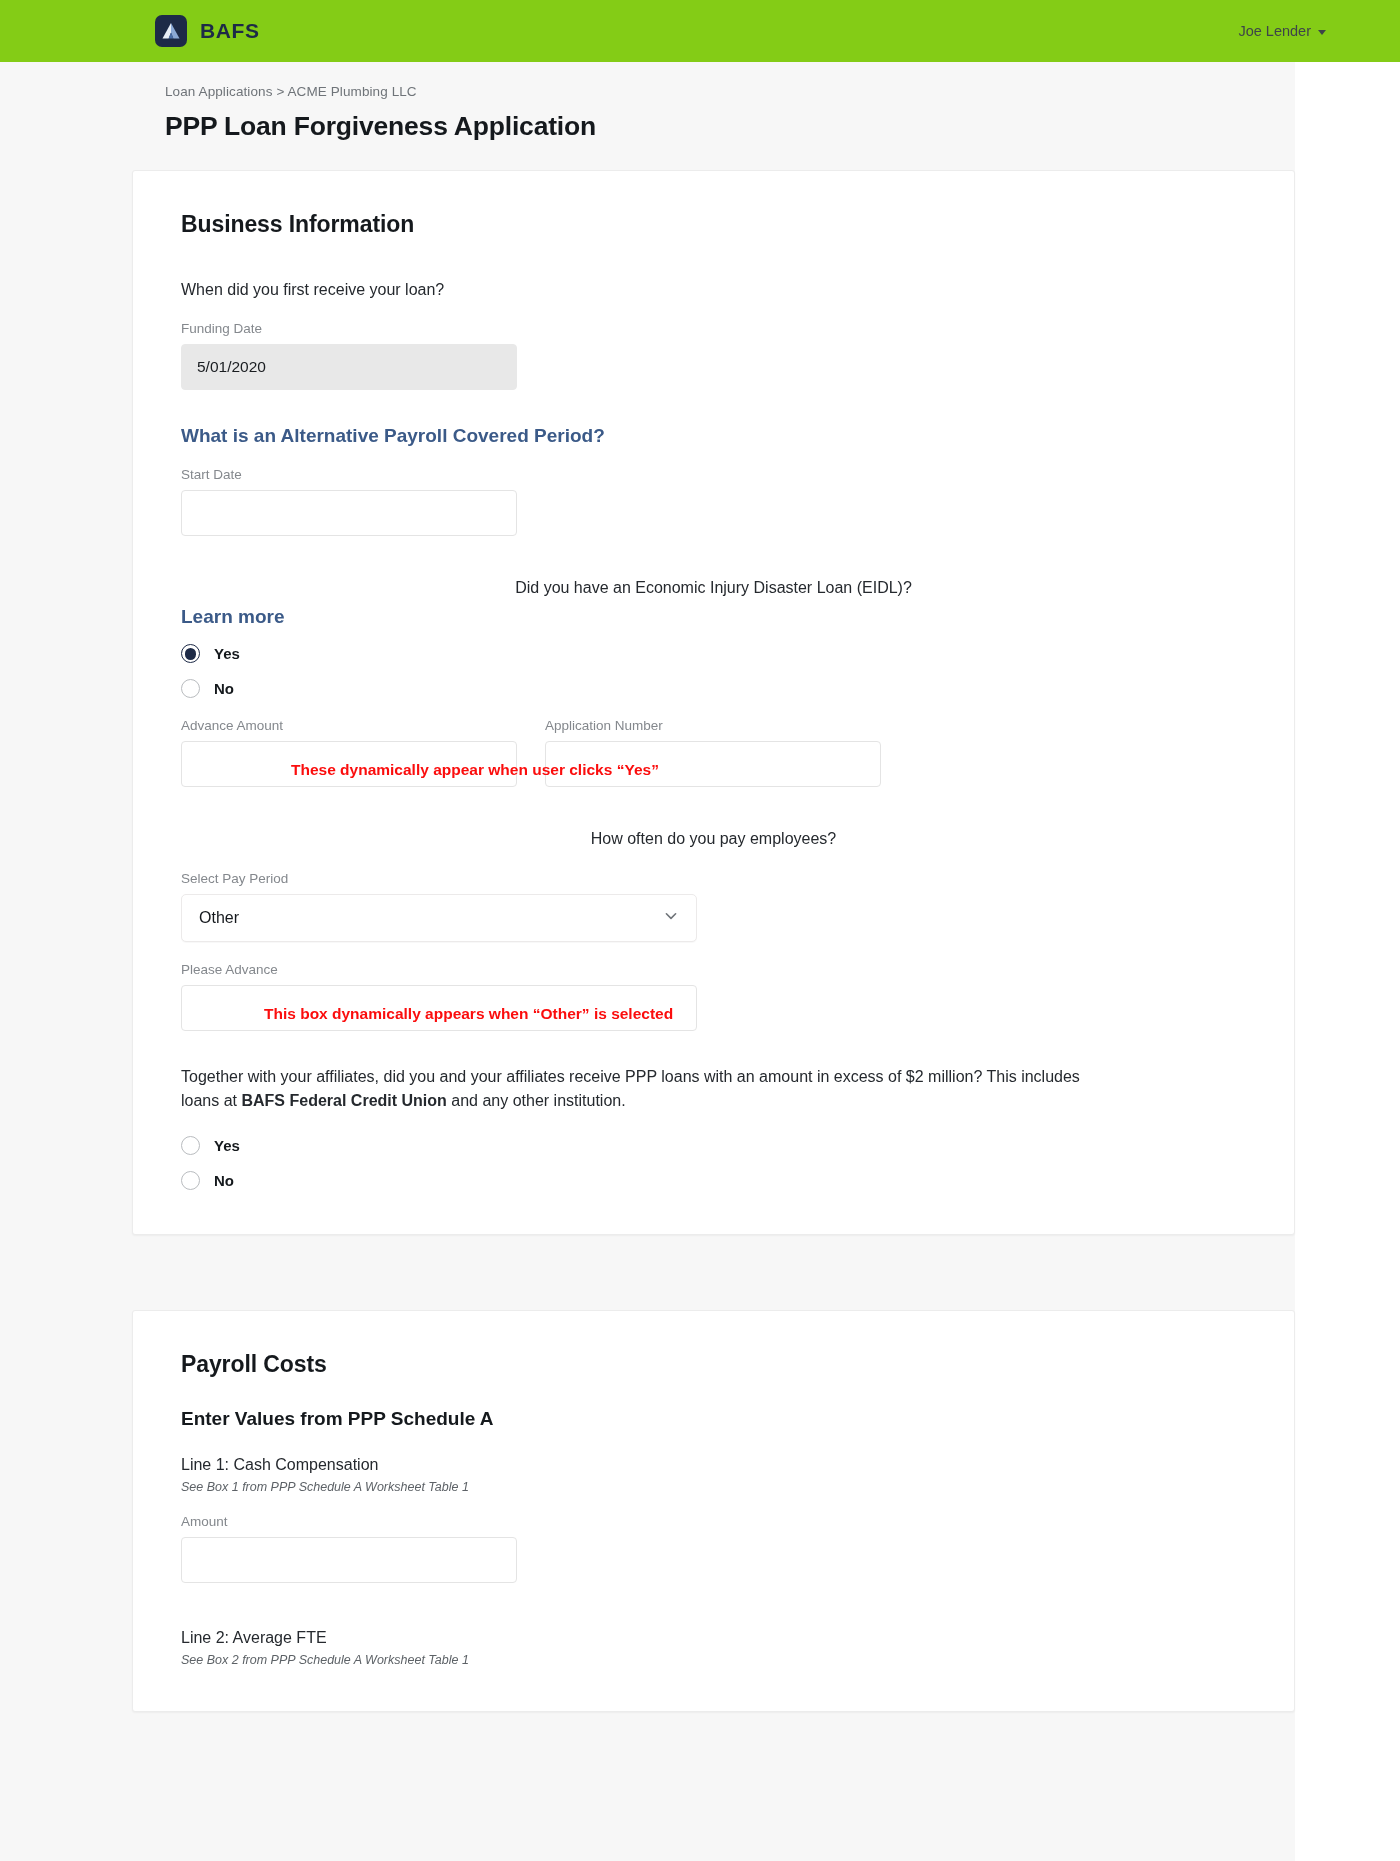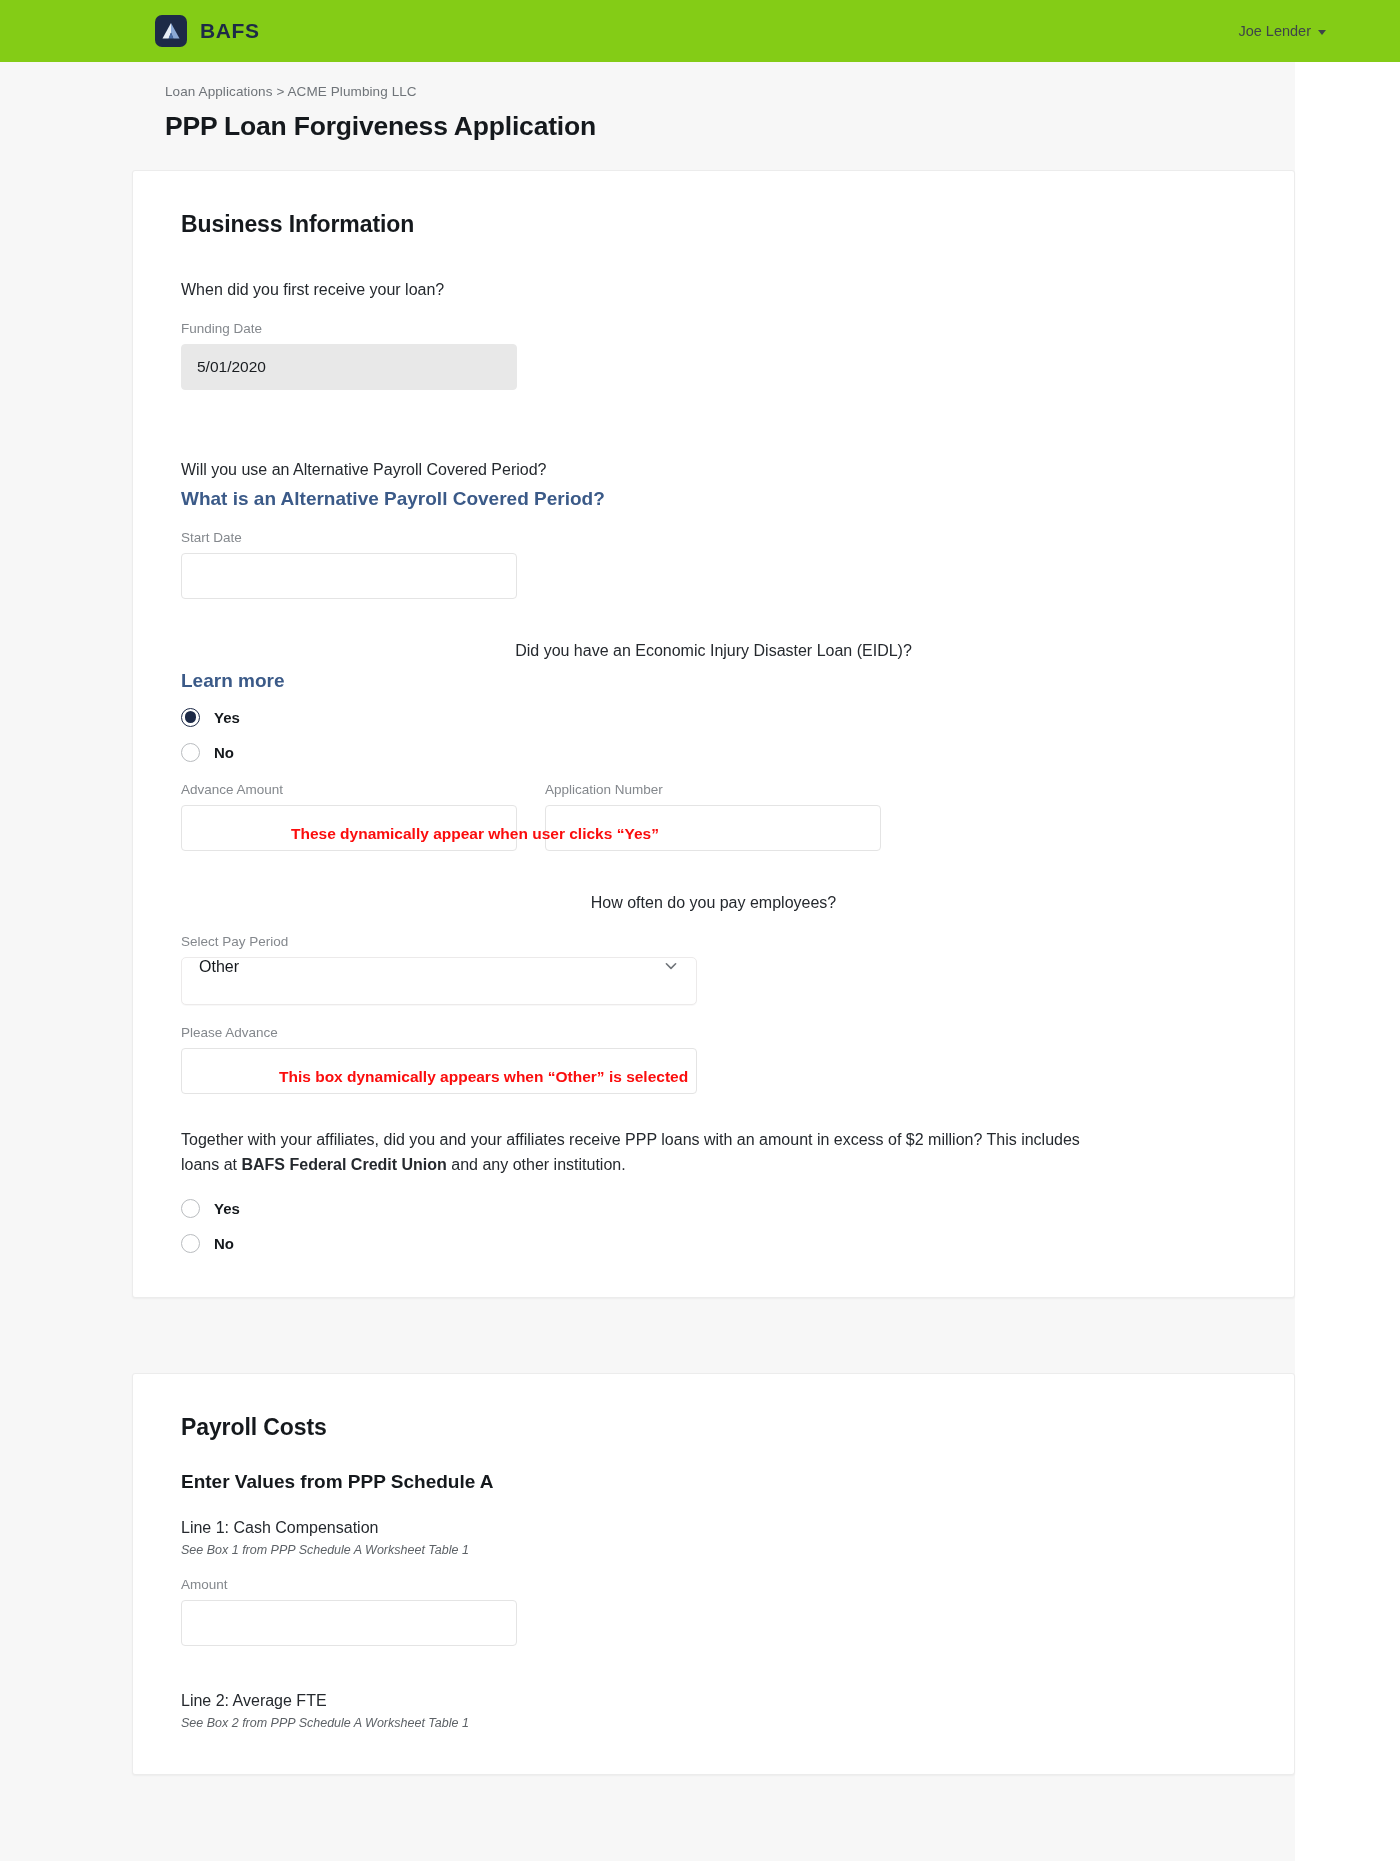--- a/index.html
+++ b/index.html
@@ -148,20 +148,21 @@
     color: #1a1d21;
   }
   .input.wide { width: 516px; }
   .select {
     width: 516px;
     height: 48px;
     border: 1px solid #eceaea;
     border-radius: 5px;
     background: #ffffff;
     display: flex;
+    align-items: center;
     justify-content: space-between;
     padding: 0 17px;
     font-size: 16px;
     color: #15191d;
     cursor: pointer;
     box-shadow: 0 1px 1px rgba(0,0,0,0.03);
   }
 
   .radio-row {
     display: flex;
@@ -201,21 +202,21 @@
   .dual-col { width: 336px; }
   .annot {
     position: absolute;
     font-size: 15.5px;
     font-weight: bold;
     color: #fb0d0d;
     white-space: nowrap;
     pointer-events: none;
   }
   .annot-eidl { left: 110px; top: 63px; }
-  .annot-other { left: 98px; top: 8px; }
+  .annot-other { left: 83px; top: 8px; }
 
   .para {
     font-size: 16px;
     color: #25292e;
     line-height: 1.55;
     max-width: 900px;
     margin-top: 34px;
   }
   .para b { font-weight: bold; }
 
@@ -273,21 +274,20 @@
         <h2 class="card-title">Business Information</h2>
 
         
         <div class="question">When did you first receive your loan?</div>
         <div class="field-label">Funding Date</div>
         <div class="input filled">5/01/2020</div>
 
         <div class="spacer-28"></div>
 
         
-        <div class="question">Will you use an Alternative Payroll Covered Period?</div>
         <a class="helplink">What is an Alternative Payroll Covered Period?</a>
         <div class="field-label">Start Date</div>
         <div class="input"></div>
 
         <div class="spacer-40"></div>
 
         
         <div class="question tight">Did you have an Economic Injury Disaster Loan (EIDL)?</div>
         <a class="helplink">Learn more</a>
 

